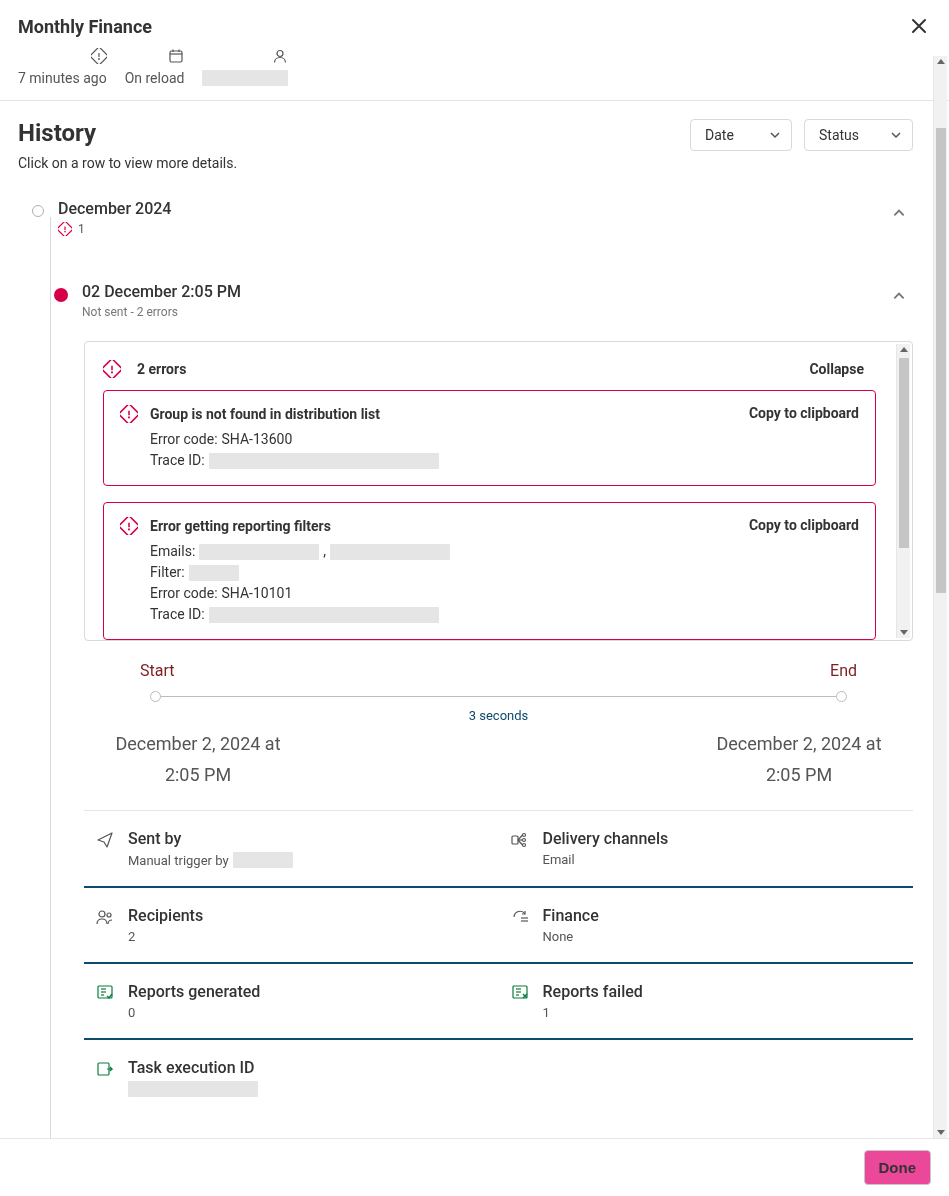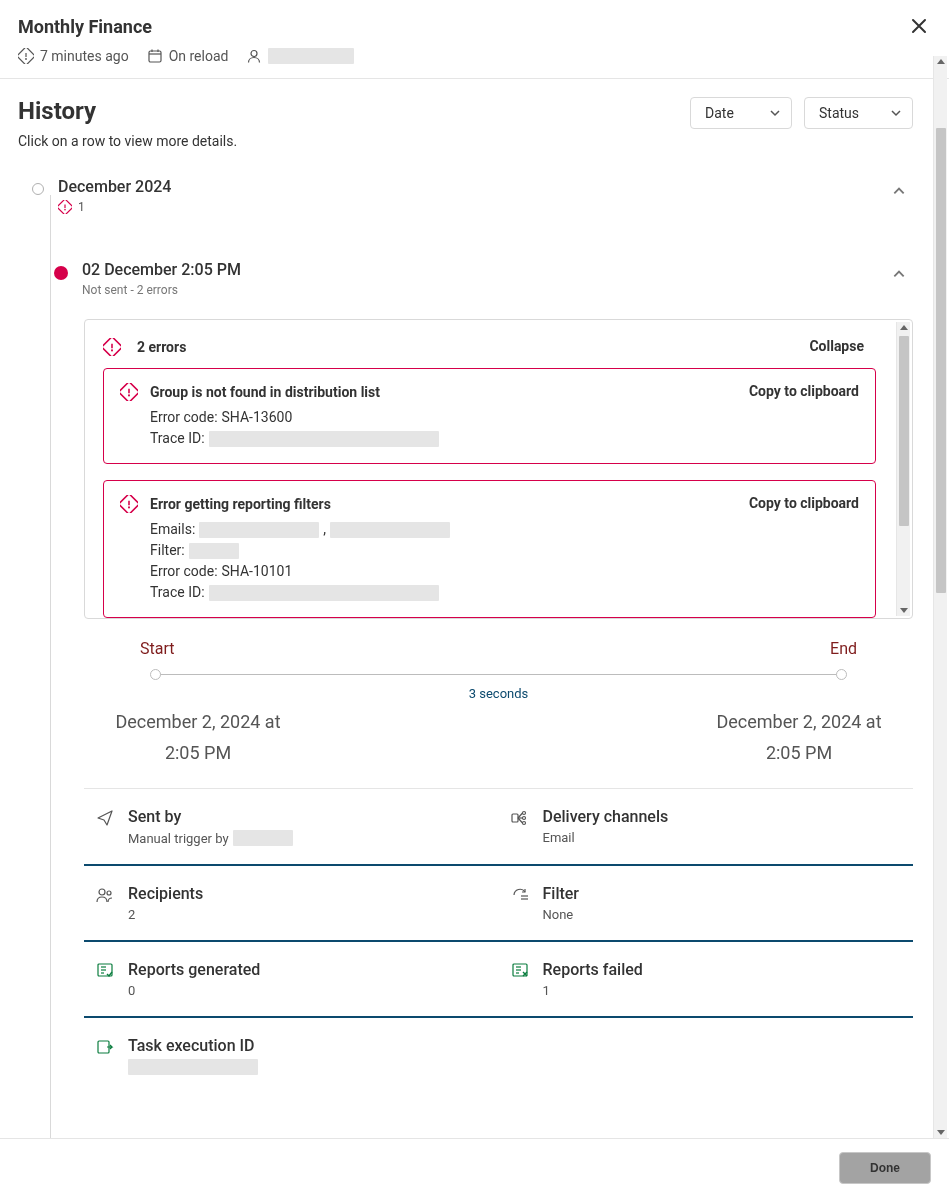--- a/index.html
+++ b/index.html
@@ -4,21 +4,21 @@
 <style>
   * { box-sizing: border-box; }
   html, body { margin:0; padding:0; height:100%; font-family: -apple-system, BlinkMacSystemFont, "Segoe UI", Roboto, Arial, sans-serif; color:#333; }
   body { width:949px; height:1196px; position:relative; background:#fff; overflow:hidden; }
 
   
   .titlebar { display:flex; align-items:center; justify-content:space-between; padding:14px 18px 10px 18px; }
   .title { font-size:18px; font-weight:700; color:#333; }
   .close-btn { cursor:pointer; display:flex; align-items:center; justify-content:center; width:24px; height:24px; }
   .metarow { display:flex; align-items:center; gap:18px; padding:0 18px 14px 18px; color:#555; font-size:14px; }
-  .metaitem { display:flex; align-items:center; gap:6px; }
+  .metaitem { display:flex; align-items:flex-end; gap:6px;flex-direction:column; }
   .redact { display:inline-block; height:16px; background:#e5e5e5; border-radius:1px; filter: blur(0.6px); }
   .hr { height:1px; background:#e5e5e5; width:100%; }
 
   
   .scrolltrack { position:absolute; right:2px; top:56px; width:14px; height:1082px; background:#f1f1f1; border-left:1px solid #e6e6e6; }
   .scrolltrack::before, .scrolltrack::after { content:""; position:absolute; left:3px; width:0; height:0; border-left:4px solid transparent; border-right:4px solid transparent; }
   .scrolltrack::before { top:3px; border-bottom:5px solid #666; }
   .scrolltrack::after  { bottom:3px; border-top:5px solid #666; }
   .scrollthumb { position:absolute; left:2px; top:72px; width:10px; height:465px; background:#c5c5c5; border-radius:1px; }
 
@@ -48,21 +48,21 @@
   .run-row { display:flex; align-items:flex-start; padding-left:22px; position:relative; margin-top:46px; }
   .run-dot { width:14px; height:14px; background:#d6004a; border-radius:50%; z-index:2; margin-top:6px; }
   .run-block { margin-left:14px; flex:1; }
   .run-title { font-size:16px; color:#333; font-weight:500; }
   .run-sub { font-size:12px; color:#777; margin-top:4px; }
 
   .details { margin-left:52px; margin-top:22px; }
 
   .errors-panel { border:1px solid #d9d9d9; border-radius:4px; position:relative; }
   .errors-inner { padding:0 0 0 18px; }
-  .errors-head { display:flex; justify-content:space-between; padding:18px 48px 12px 0; }
+  .errors-head { display:flex; align-items:center; justify-content:space-between; padding:18px 48px 12px 0; }
   .errors-head-left { display:flex; align-items:center; gap:16px; }
   .errors-title { font-size:14px; font-weight:700; color:#333; }
   .collapse-link { font-size:14px; font-weight:700; color:#333; cursor:pointer; }
 
   .error-card { border:1px solid #d6004a; border-radius:4px; padding:14px 16px 14px 16px; margin:0 36px 16px 0; }
   .error-card-head { display:flex; align-items:flex-start; justify-content:space-between; gap:10px; }
   .error-card-title { display:flex; align-items:center; gap:12px; font-size:14px; font-weight:700; color:#333; }
   .copy-link { font-size:14px; font-weight:700; color:#333; cursor:pointer; white-space:nowrap; }
   .error-body { padding-left:30px; margin-top:6px; font-size:14px; color:#333; line-height:1.5; }
   .kv { display:flex; align-items:center; gap:4px; }
@@ -91,21 +91,21 @@
   .info-grid { margin-top:20px; border-top:1px solid #e5e5e5; }
   .info-row { display:flex; border-bottom:2px solid #0c4a6e; }
   .info-cell { flex:1; display:flex; gap:14px; padding:18px 12px 18px 12px; align-items:flex-start; }
   .info-icon { width:18px; display:flex; justify-content:center; padding-top:2px; color:#555; }
   .info-text .lbl { font-size:16px; color:#333; font-weight:500; }
   .info-text .val { font-size:13px; color:#555; margin-top:4px; display:flex; align-items:center; gap:4px;}
   .info-row.last { border-bottom:none; }
 
   
   .footer { position:absolute; bottom:0; left:0; right:0; height:58px; border-top:1px solid #e5e5e5; display:flex; align-items:center; justify-content:flex-end; padding:0 18px; background:#fff; }
-  .done-btn { border:1px solid #c7c7c7; background:#a3a3a3; border-radius:4px; padding:8px 30px; font-size:12px; font-weight:600; cursor:pointer; color:#333; }
+  .done-btn { border:1px solid #c7c7c7; background:#ec4899; border-radius:4px; padding:8px 14px; font-size:15px; font-weight:600; cursor:pointer; color:#333; }
 
   svg { display:block; }
 </style>
 </head>
 <body>
 
 <div class="titlebar">
   <div class="title">Monthly Finance</div>
   <div class="close-btn">
     <svg width="16" height="16" viewBox="0 0 16 16">
@@ -365,21 +365,21 @@
           <div class="info-cell">
             <div class="info-icon">
                 <svg width="18" height="18" viewBox="0 0 18 18">
                   <path d="M3 9a6 6 0 0 1 11-3" fill="none" stroke="#555" stroke-width="1.2"></path>
                   <path d="M14 3v3h-3" fill="none" stroke="#555" stroke-width="1.2"></path>
                   <line x1="10" y1="10" x2="17" y2="10" stroke="#555" stroke-width="1.2"></line>
                   <line x1="10" y1="13" x2="17" y2="13" stroke="#555" stroke-width="1.2"></line>
                 </svg>
               </div>
             <div class="info-text">
-              <div class="lbl">Filter</div>
+              <div class="lbl">Finance</div>
               <div class="val">None</div>
             </div>
           </div>
         </div>
 
         <div class="info-row">
           <div class="info-cell">
             <div class="info-icon">
                 <svg width="18" height="18" viewBox="0 0 18 18">
                   <rect x="2" y="2" width="14" height="12" rx="1" fill="none" stroke="#0a7d3e" stroke-width="1.2"></rect>

